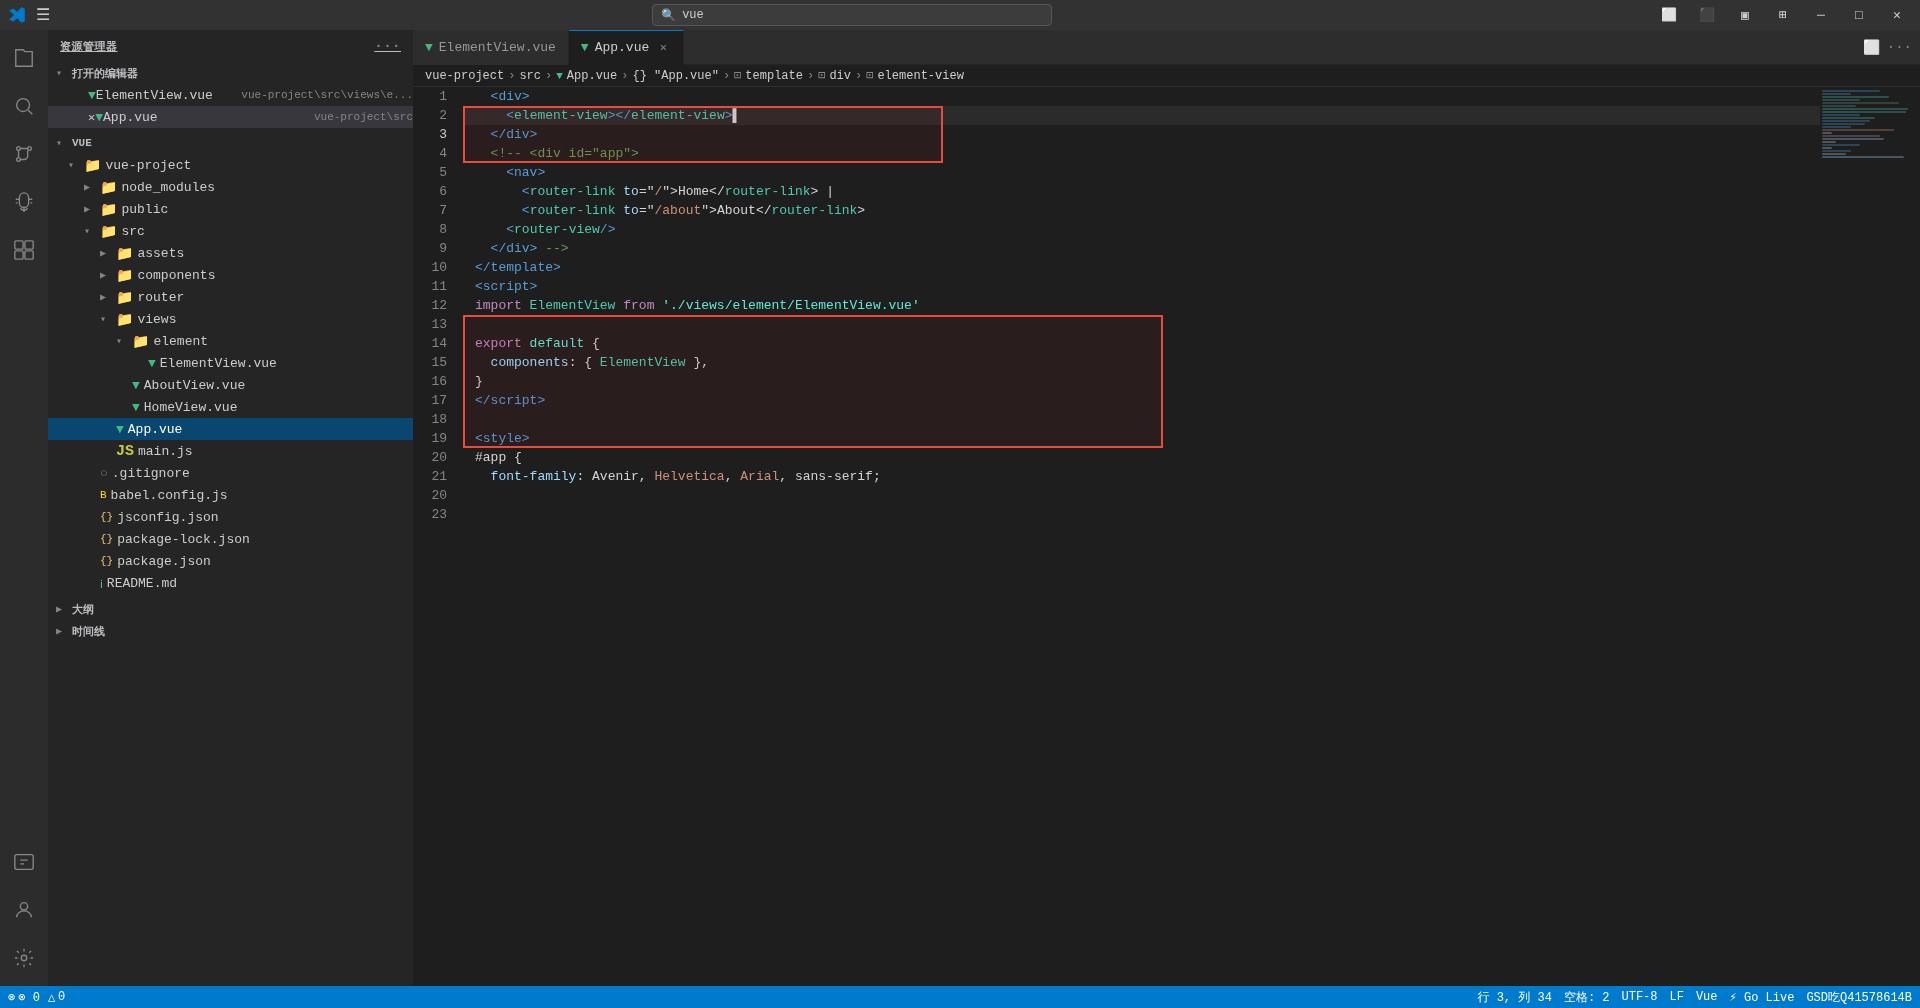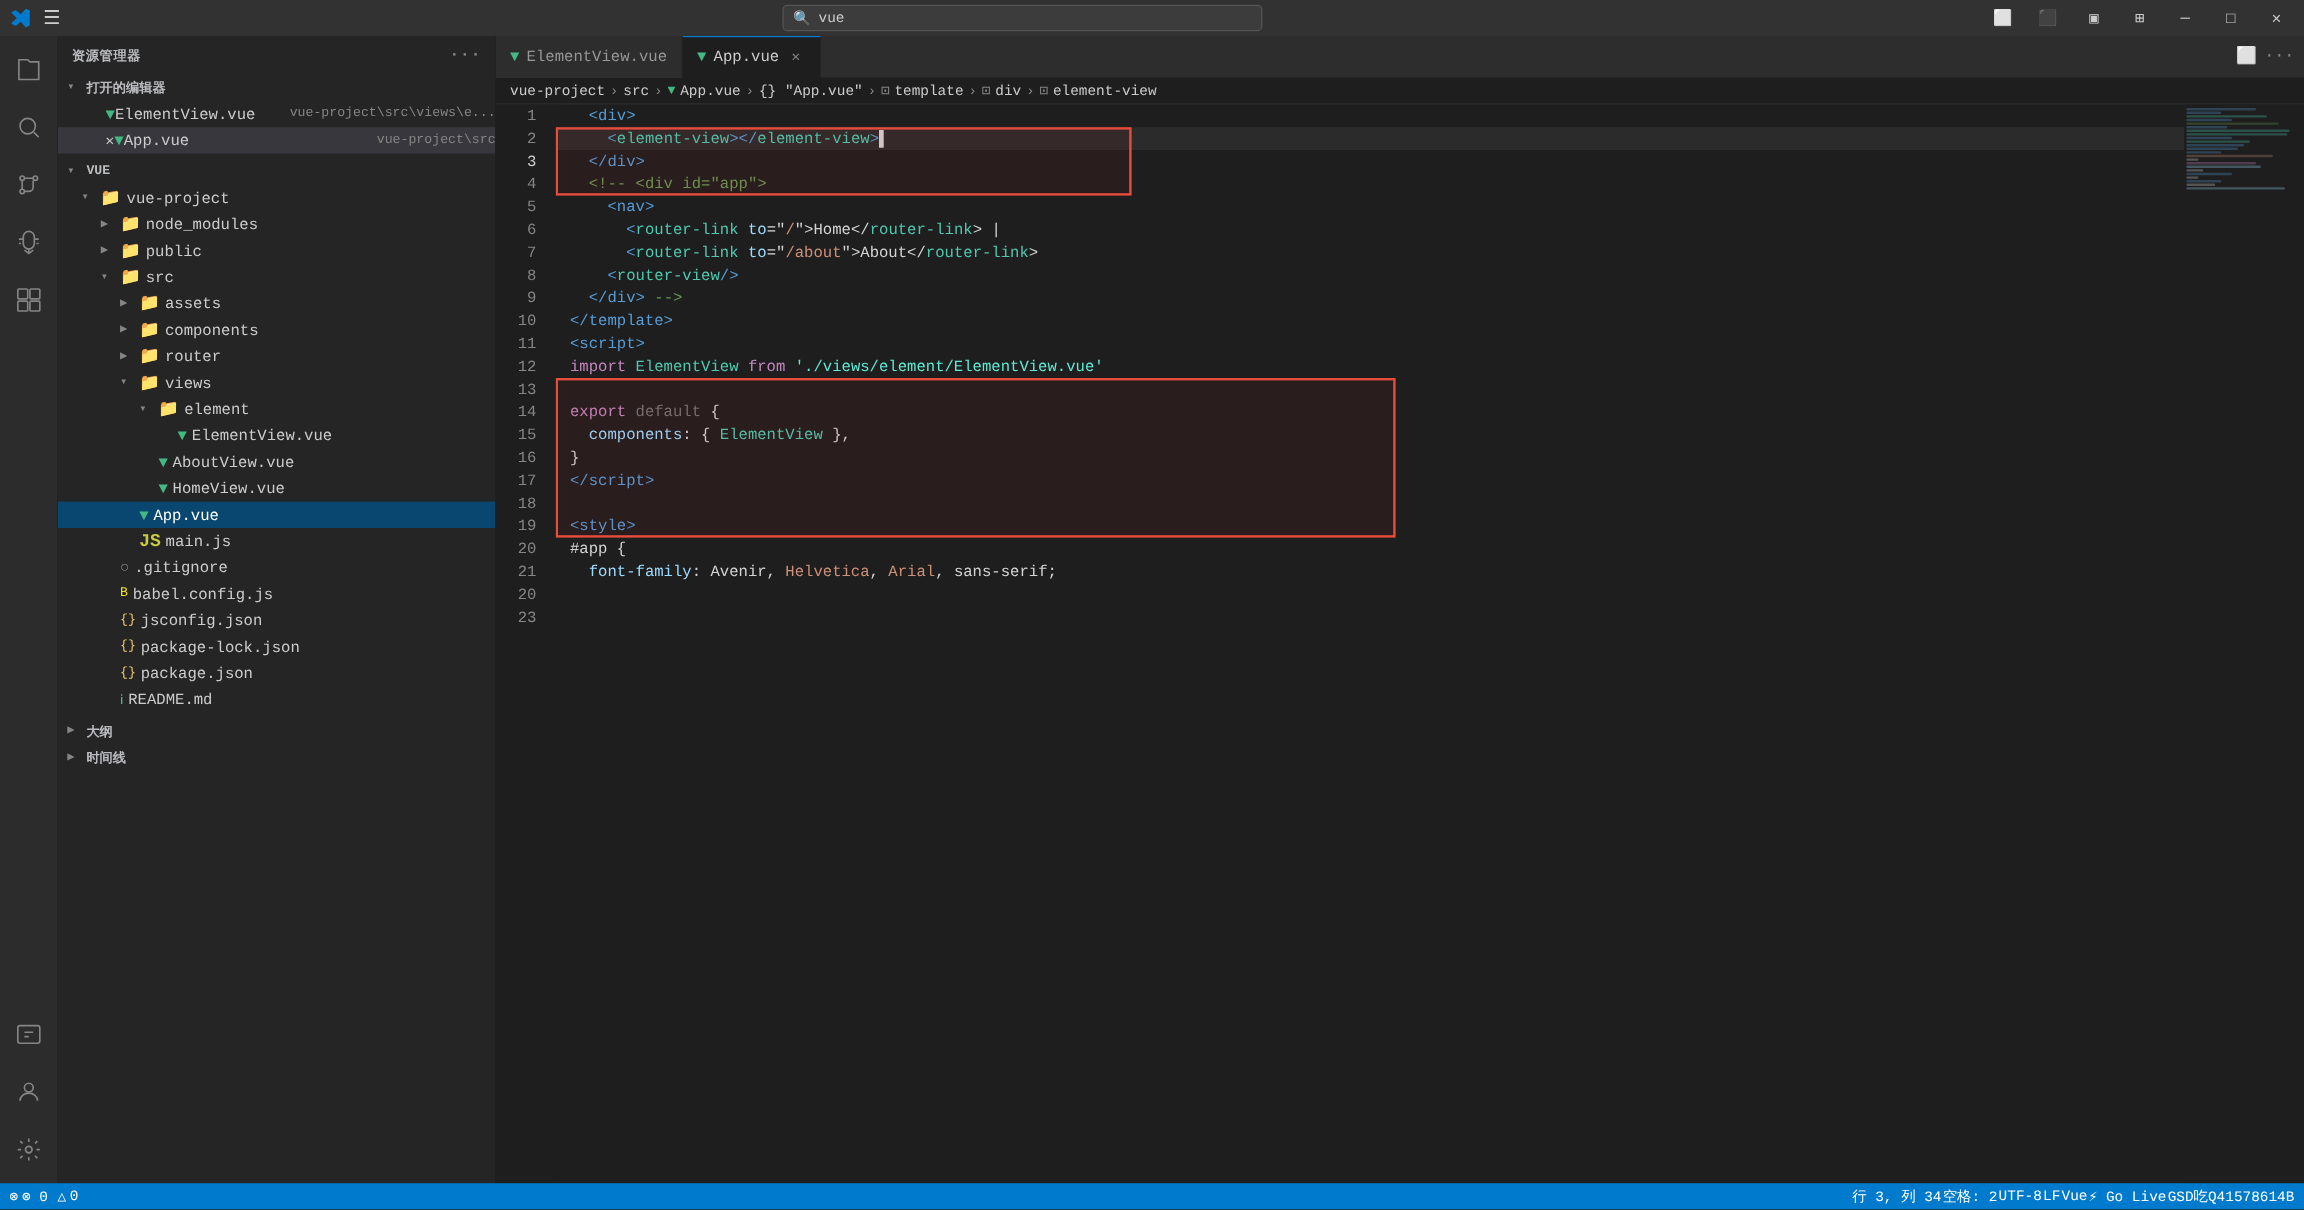--- a/index.html
+++ b/index.html
@@ -119,20 +119,21 @@
     .sidebar-header {
       display: flex;
       align-items: center;
       justify-content: space-between;
       padding: 8px 12px;
       font-size: 11px;
       font-weight: 700;
       text-transform: uppercase;
       color: #bbbcbf;
       letter-spacing: 0.5px;
+      text-decoration: underline;
     }
     .sidebar-more-btn {
       cursor: pointer;
       color: #858585;
       font-size: 14px;
     }
     .sidebar-content {
       flex: 1;
       overflow-y: auto;
       font-size: 13px;
@@ -299,21 +300,21 @@
     .c-tag { color: #569cd6; }
     .c-attr { color: #9cdcfe; }
     .c-string { color: #ce9178; }
     .c-text { color: #d4d4d4; }
     .c-comment { color: #6a9955; }
     .c-component { color: #4ec9b0; }
     .c-import { color: #c586c0; }
     .c-from { color: #c586c0; }
     .c-path { color: #5eead4; }
     .c-export { color: #c586c0; }
-    .c-default { color: #737373; }
+    .c-default { color: #5eead4; }
     .c-prop { color: #9cdcfe; }
     .c-orange { color: #ce9178; }
     .c-white { color: #d4d4d4; }
     @keyframes blink { 50% { opacity: 0; } }
 
     
     .minimap {
       width: 100px;
       background: #1e1e1e;
       opacity: 0.6;
@@ -336,21 +337,21 @@
       background: #007acc;
       display: flex;
       align-items: center;
       padding: 0 8px;
       font-size: 12px;
       color: #ffffff;
       gap: 12px;
       flex-shrink: 0;
     }
     .status-left { display: flex; align-items: center; gap: 8px; }
-    .status-right { margin-left: auto; display: flex; align-items: center; gap: 1px; text-align: center; }
+    .status-right { margin-left: auto; display: flex; align-items: center; gap: 12px; text-align: center; }
     .status-item { display: flex; align-items: center; gap: 3px; cursor: pointer; }
   </style>
 </head>
 <body>
 
 <div class="titlebar">
   <div class="titlebar-left">
     <span class="vscode-icon">
       <svg width="18" height="18" viewBox="0 0 100 100">
         <path d="M74.9 6.6L51.5 32.3 28.7 13.3 6.7 24.4l26.5 25.6L6.7 75.6l22 11.1 22.8-18.9 23.4 25.7 18.4-8.9V15.5z" fill="#007ACC"></path>

